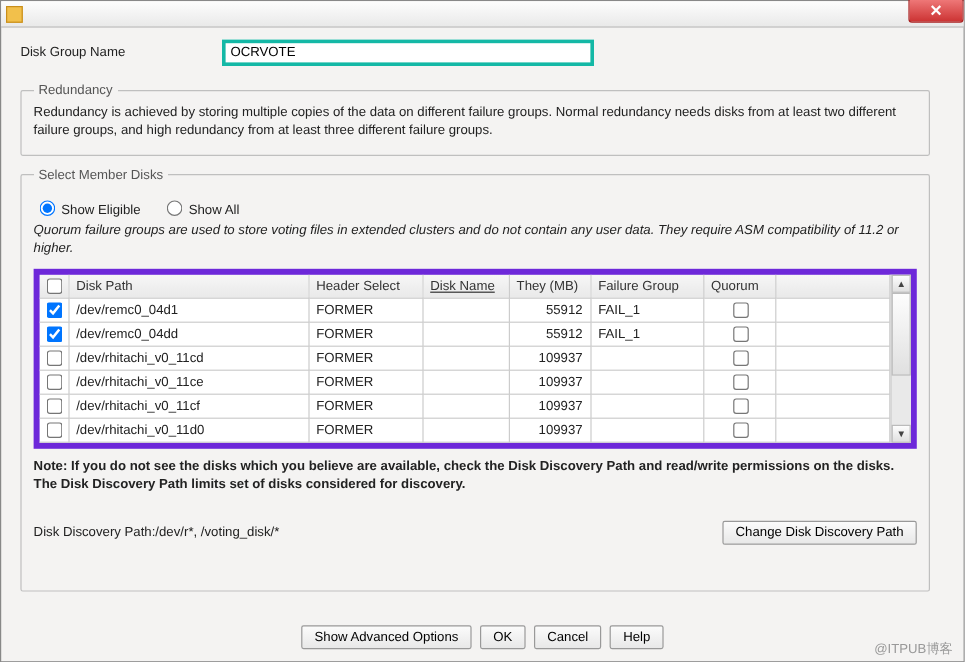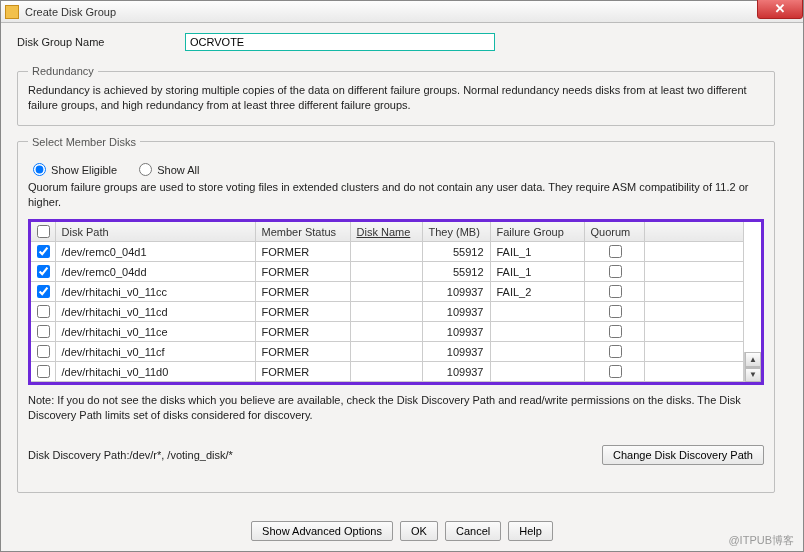--- a/index.html
+++ b/index.html
@@ -60,42 +60,41 @@
   }
   .row1 {
     display: flex;
     align-items: center;
     margin-bottom: 14px;
   }
   .row1 .lbl { width: 168px; }
   .row1 input {
     width: 310px;
     padding: 2px 4px;
-    border: 1px solid #14b8a6;
+    border: 3px solid #14b8a6;
     font-family: inherit;
     font-size: 11px;
   }
   fieldset {
     border: 1px solid #bfbfbf;
     border-radius: 2px;
     padding: 6px 10px 10px 10px;
     margin: 0 0 10px 0;
   }
   legend { color: #555; padding: 0 4px; }
   .radio-row { margin-top: 6px; }
   .radio-row label { margin-right: 14px; cursor: pointer; }
   input[type=radio], input[type=checkbox] { vertical-align: -2px; margin-right: 2px; cursor: pointer; }
   .desc { line-height: 1.35; margin-bottom: 2px; }
 
   .table-wrap {
-    border: 3px solid #6d28d9;
+    border: 5px solid #6d28d9;
     background: #fff;
     margin-top: 8px;
     display: flex;
-    align-items: flex-end;
   }
   .table-inner { flex: 1; }
   table { border-collapse: collapse; width: 100%; table-layout: fixed; }
   th, td {
     border-right: 1px solid #ccc;
     border-bottom: 1px solid #ccc;
     padding: 1px 6px;
     text-align: left;
     white-space: nowrap;
     overflow: hidden;
@@ -123,21 +122,21 @@
     flex-direction: column;
   }
   .scrollbar .arrow, .scrollbar .thumb {
     background: linear-gradient(#fdfdfd,#e0e0e0);
     border: 1px solid #bbb;
   }
   .scrollbar .arrow { height: 15px; text-align: center; font-size: 8px; line-height: 13px; color: #444; }
   .scrollbar .track { flex: 1; position: relative; }
   .scrollbar .thumb { position: absolute; left: 0; right: 0; top: 0; height: 62%; }
 
-  .note { margin-top: 8px; line-height: 1.35; }
+  .note { margin-top: 8px; line-height: 1.35; font-weight: bold; }
   .disc-row {
     display: flex;
     align-items: center;
     justify-content: space-between;
     margin-top: 22px;
   }
   button.std {
     background: linear-gradient(#fbfbfb,#e8e8e8);
     border: 1px solid #999;
     border-radius: 2px;
@@ -161,21 +160,20 @@
     color: #999;
     font-size: 11px;
   }
 </style>
 </head>
 <body>
 
 <div class="window">
   <div class="titlebar">
     <span class="icon"></span>
-    <span class="title">Create Disk Group</span>
     <div class="close-btn">✕</div>
   </div>
 
   <div class="body">
 
     <div class="row1">
       <span class="lbl">Disk Group Name</span>
       <input type="text" value="OCRVOTE" style="">
     </div>
 
@@ -191,30 +189,30 @@
         <label>
           <input type="radio" name="mf" checked="" style="">
           <span>Show Eligible</span>
         </label>
         <label>
           <input type="radio" name="mf" style="">
           <span>Show All</span>
         </label>
       </div>
 
-      <div class="desc" style="margin-top:4px;">Quorum failure groups are used to store voting files in extended clusters and do not contain any user data. They require ASM compatibility of 11.2 or higher.</div>
+      <div class="desc" style="margin-top:4px;font-style:italic;">Quorum failure groups are used to store voting files in extended clusters and do not contain any user data. They require ASM compatibility of 11.2 or higher.</div>
 
       <div class="table-wrap">
         <div class="table-inner">
         <table>
           <thead>
             <tr>
               <th class="chk"><input type="checkbox" style=""></th>
               <th class="col-path">Disk Path</th>
-              <th class="col-hs">Member Status</th>
+              <th class="col-hs">Header Select</th>
               <th class="col-dn">Disk Name</th>
               <th class="col-size">They (MB)</th>
               <th class="col-fg">Failure Group</th>
               <th class="col-qu">Quorum</th>
               <th class="col-pad"></th>
             </tr>
           </thead>
           <tbody id="disk-rows">
                 <tr>
                   <td class="chk"><input type="checkbox" checked="" style=""></td>
@@ -226,30 +224,20 @@
                   <td class="chk"><input type="checkbox" style=""></td>
                   <td></td>
                 </tr>
                 <tr>
                   <td class="chk"><input type="checkbox" checked="" style=""></td>
                   <td>/dev/remc0_04dd</td>
                   <td>FORMER</td>
                   <td></td>
                   <td class="num">55912</td>
                   <td>FAIL_1</td>
-                  <td class="chk"><input type="checkbox" style=""></td>
-                  <td></td>
-                </tr>
-                <tr>
-                  <td class="chk"><input type="checkbox" checked="" style=""></td>
-                  <td>/dev/rhitachi_v0_11cc</td>
-                  <td>FORMER</td>
-                  <td></td>
-                  <td class="num">109937</td>
-                  <td>FAIL_2</td>
                   <td class="chk"><input type="checkbox" style=""></td>
                   <td></td>
                 </tr>
                 <tr>
                   <td class="chk"><input type="checkbox" style=""></td>
                   <td>/dev/rhitachi_v0_11cd</td>
                   <td>FORMER</td>
                   <td></td>
                   <td class="num">109937</td>
                   <td></td>

